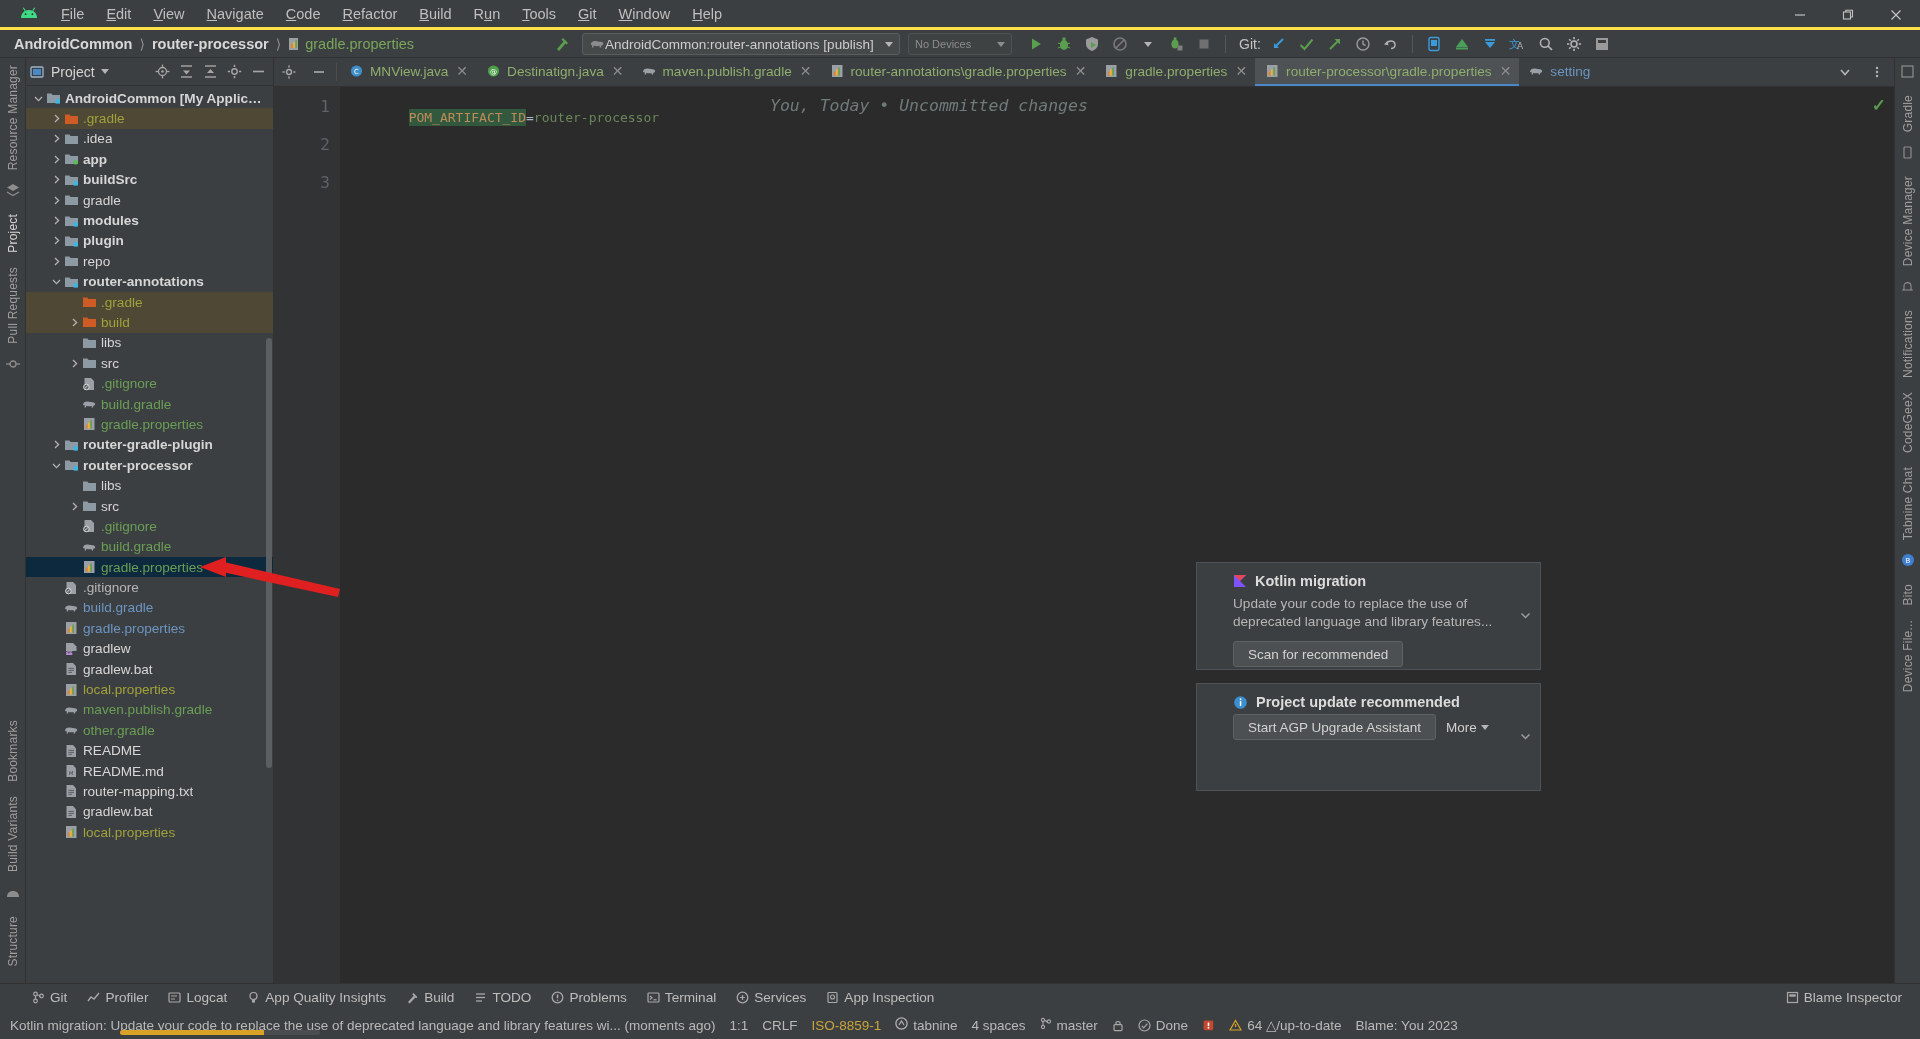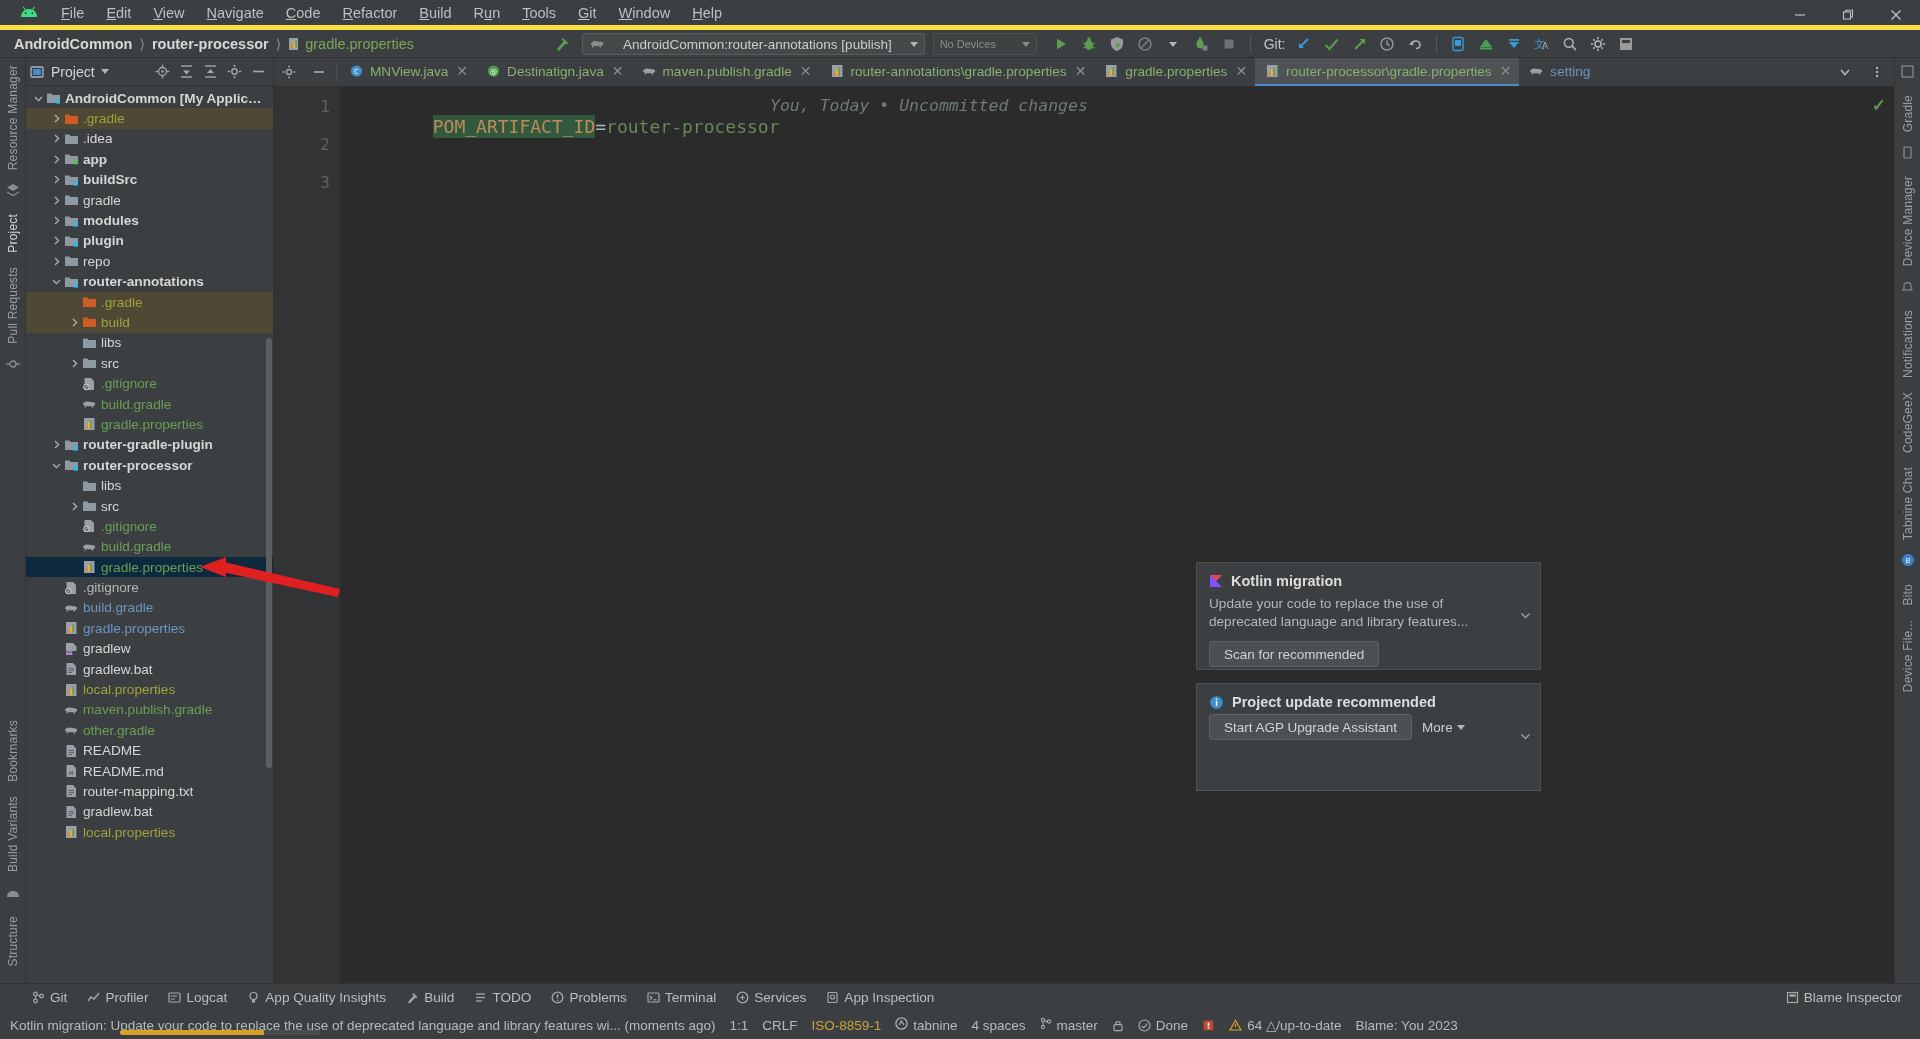--- a/index.html
+++ b/index.html
@@ -9,21 +9,21 @@
     font-family: "Liberation Sans", sans-serif;
     overflow: hidden;
     color: #bbbbbb;
   }
   #app { position: relative; width: 1920px; height: 1039px; background: #3c3f41; }
 
   
   .titlebar {
     position: absolute; left: 0; top: 0; width: 1920px; height: 30px;
     background: #3c3f41; display: flex; align-items: center;
-    border-bottom: 5px solid #fde047;
+    border-bottom: 3px solid #fde047;
   }
   .andy-logo { width: 30px; margin-left: 14px; display: flex; justify-content: center; align-items: center; }
   .menubar { display: flex; align-items: center; margin-left: 6px; }
   .menu-item {
     font-size: 14.5px; color: #bfbfbf; padding: 3px 11px; cursor: default; white-space: nowrap;
   }
   .menu-item u { text-decoration: underline; }
   .win-title {
     position: absolute; left: 0; right: 0; top: 0; height: 30px;
     display: flex; align-items: center; justify-content: center;
@@ -40,21 +40,21 @@
   }
   .crumbs { display: flex; align-items: center; margin-left: 14px; }
   .crumb { font-size: 14.5px; color: #d8d8d8; font-weight: bold; }
   .crumb.file { color:#7aa65a; font-weight: normal; display:flex; align-items:center; gap:4px;}
   .crumb-sep { color: #8d8d8d; font-size: 14px; margin: 0 7px; }
 
   .toolbar-right { position: absolute; left: 548px; top:0; height:28px; display:flex; align-items:center; gap:0px;}
   .tbtn { width: 28px; height: 26px; display:flex; align-items:center; justify-content:center; }
   .runconf {
     height: 22px; min-width: 318px; background: #45494a; border: 1px solid #5a5d5e; border-radius: 3px;
-    display: flex; align-items: center; padding: 0 6px; margin-left: 6px; gap: 18px;
+    display: flex; align-items: center; padding: 0 6px; margin-left: 6px; gap: 0;
   }
   .runconf .lbl { font-size: 13.5px; color: #cdcdcd; white-space: nowrap; }
   .devsel {
     height: 22px; min-width: 104px; background: #3f4243; border: 1px solid #4f5253; border-radius: 3px;
     display: flex; align-items: center; justify-content: space-between; padding: 0 6px; margin-left: 8px;
   }
   .devsel .lbl { font-size: 11px; color: #8b8d8e; }
   .caret { width:0;height:0;border-left:4px solid transparent;border-right:4px solid transparent;border-top:5px solid #b5b5b5; }
   .caret.dim { border-top-color:#8b8d8e; }
   .tb-sep { width: 1px; height: 18px; background: #55585a; margin: 0 7px; }
@@ -111,29 +111,29 @@
   .tab .x { color:#8d8d8d; font-size:14px; margin-left:2px; }
   .tab.active { background:#4e5254; border-bottom: 2px solid #4a88c7; }
   .tab.blue { color:#6c95c2; }
   .tabright { margin-left:auto; display:flex; align-items:center; gap:2px; padding-right:2px;}
 
   
   .editor { position:absolute; left:274px; top:87px; right:26px; bottom:56px; background:#2b2b2b; }
   .gutter { position:absolute; left:0; top:0; bottom:0; width:66px; background:#313335; }
   .lnum { position:absolute; right:10px; font-size:16px; color:#606366; font-family:"DejaVu Sans Mono", monospace; }
   .codearea { position:absolute; left:66px; top:0; right:0; bottom:0; }
-  .codeline { position:absolute; left:6px; font-family:"DejaVu Sans Mono", monospace; font-size:18px; white-space:pre; }
+  .codeline { position:absolute; left:6px; font-family:"DejaVu Sans Mono", monospace; font-size:13px; white-space:pre; }
   .k-key { color:#bf8a5a; background:#32593d; padding: 1px 0; }
   .k-eq  { color:#a9b7c6; }
   .k-val { color:#6a8759; }
   .annot { color:#6e7b78; font-style: italic; font-family:"DejaVu Sans Mono", monospace; font-size:16.5px; }
   .inspect-ok { position:absolute; right:8px; top:8px; color:#5a9a4e; font-size:17px; font-weight:bold;}
 
   
-  .notif { position:absolute; background:#3c3f41; border:1px solid #4f5254; width:345px; }
+  .notif { position:absolute; background:#3c3f41; border:1px solid #4f5254; width:345px;padding-left:24px; }
   .notif .nhead { display:flex; align-items:center; gap:8px; padding:10px 12px 4px 12px; }
   .notif .ntitle { font-size:14.5px; color:#dcdcdc; font-weight:bold; }
   .notif .nbody { font-size:13.6px; color:#b6b6b6; line-height:18px; padding: 2px 32px 10px 12px; }
   .notif .nactions { display:flex; align-items:center; gap:10px; padding: 0 12px 12px 12px; }
   .nbtn { height:26px; padding:0 14px; background:#4c5052; border:1px solid #5e6264; border-radius:3px; color:#d2d2d2; font-size:13.5px; display:flex; align-items:center;}
   .nlink { font-size:13.5px; color:#cfcfcf; display:flex; align-items:center; gap:4px;}
   .nchev { position:absolute; right:8px; top:46px; color:#9b9b9b; font-size:13px;}
 
   
   .bottombar { position:absolute; left:0; bottom:28px; width:1920px; height:28px; background:#3c3f41; border-top:1px solid #323232; display:flex; align-items:center; }

